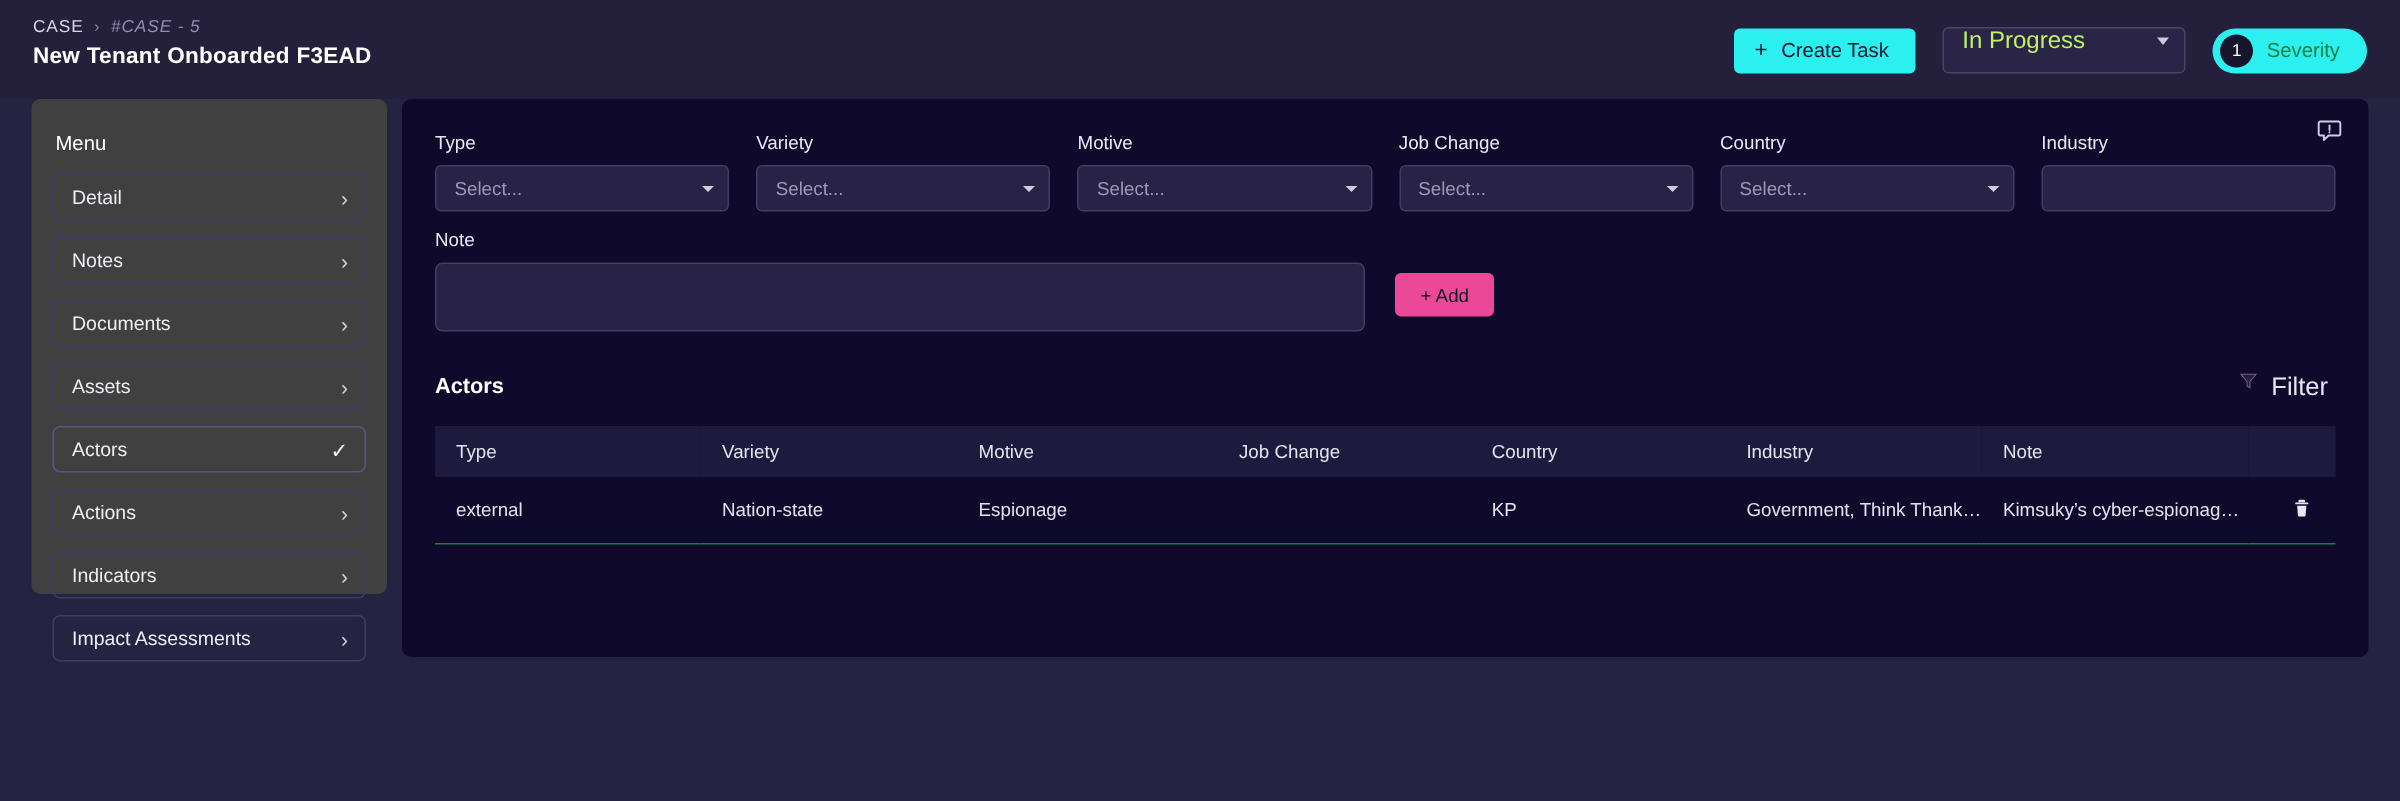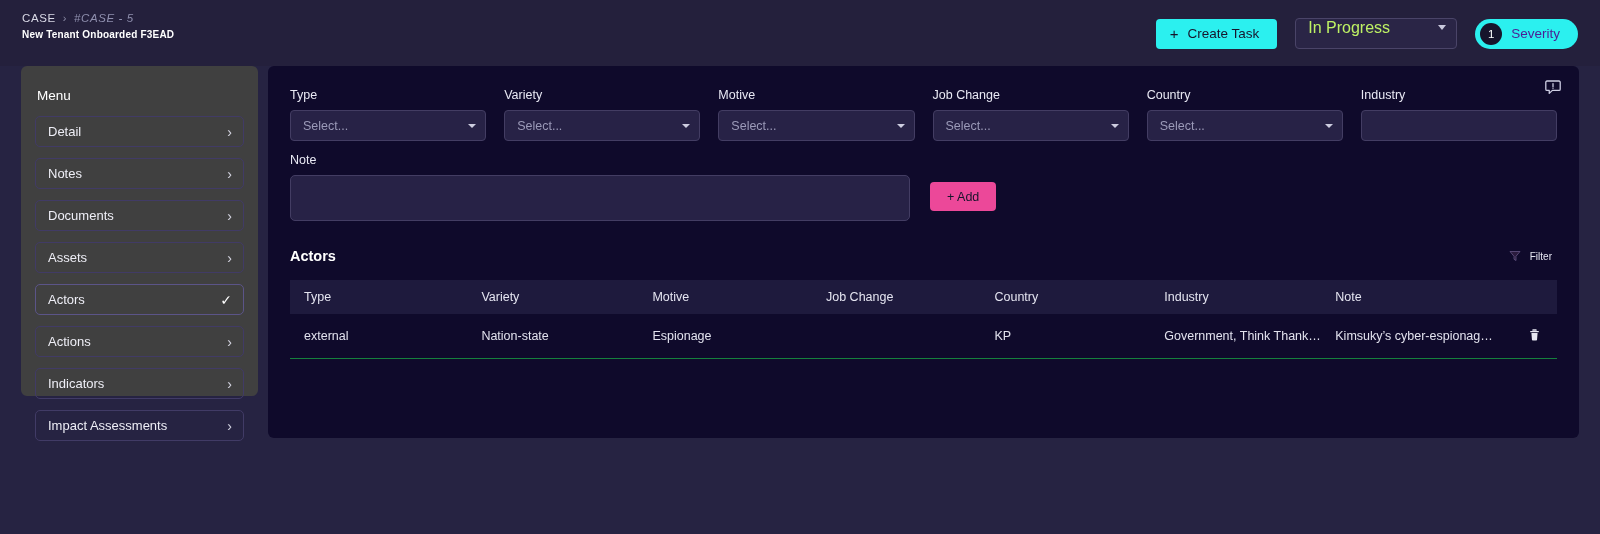--- a/index.html
+++ b/index.html
@@ -36,21 +36,21 @@
     gap: 7px;
     font-size: 11.5px;
     letter-spacing: .6px;
     margin-bottom: 5px;
   }
   .bc-root { color: #d9d9e6; }
   .bc-sep { color: #8c8ca6; font-size: 11px; }
   .bc-current { color: #8f8fae; font-style: italic; }
 
   .page-title {
-    font-size: 10px;
+    font-size: 15px;
     font-weight: 600;
     color: #ffffff;
     letter-spacing: .2px;
   }
 
   .header-right {
     display: flex;
     align-items: center;
     gap: 18px;
     padding-top: 6px;
@@ -107,21 +107,21 @@
   .severity-num {
     width: 22px; height: 22px;
     border-radius: 50%;
     background: #17152c;
     color: #ffffff;
     font-size: 11.5px;
     display: flex;
     align-items: center;
     justify-content: center;
   }
-  .severity-label { color: #4c1d95; font-size: 13.5px; }
+  .severity-label { color: #15803d; font-size: 13.5px; }
 
   
   .layout {
     display: flex;
     padding: 0;
     height: 476px;
   }
 
   
   .sidebar {
@@ -254,23 +254,23 @@
     margin-bottom: 16px;
   }
   .actors-title {
     font-size: 14.5px;
     font-weight: 600;
     color: #ffffff;
   }
   .filter-btn {
     margin-left: auto;
     display: flex;
-    align-items: flex-end;
+    align-items: flex-start;
     gap: 9px;
-    font-size: 10px;
+    font-size: 17px;
     color: #e6e6f2;
     cursor: pointer;
     margin-right: 5px;
   }
 
   
   .tbl { width: 100%; border-collapse: collapse; table-layout: fixed; }
   .tbl thead tr { background: #1e1a3d; }
   .tbl th {
     text-align: left;

